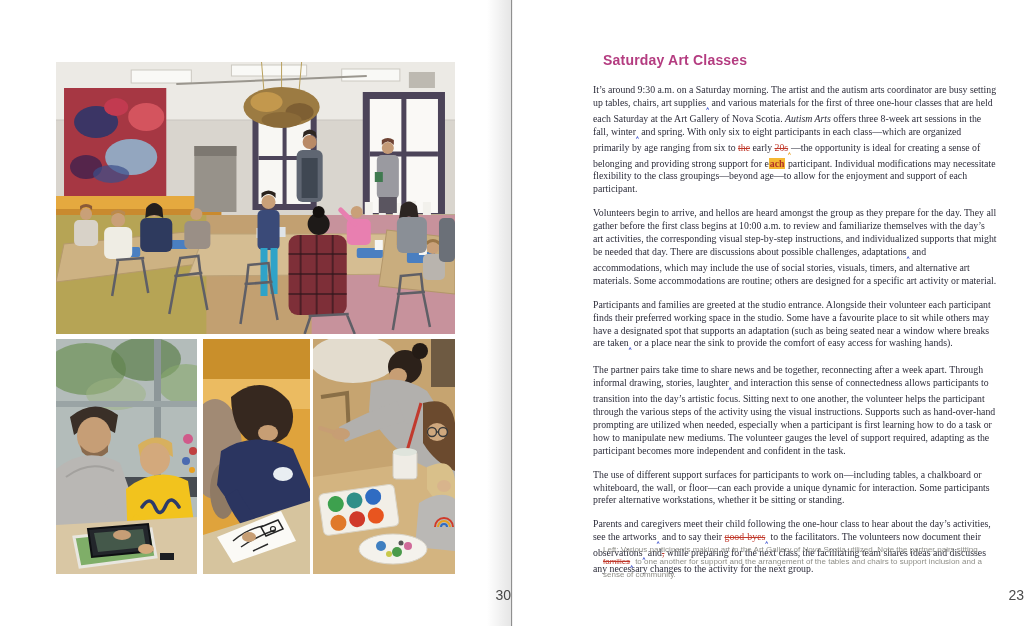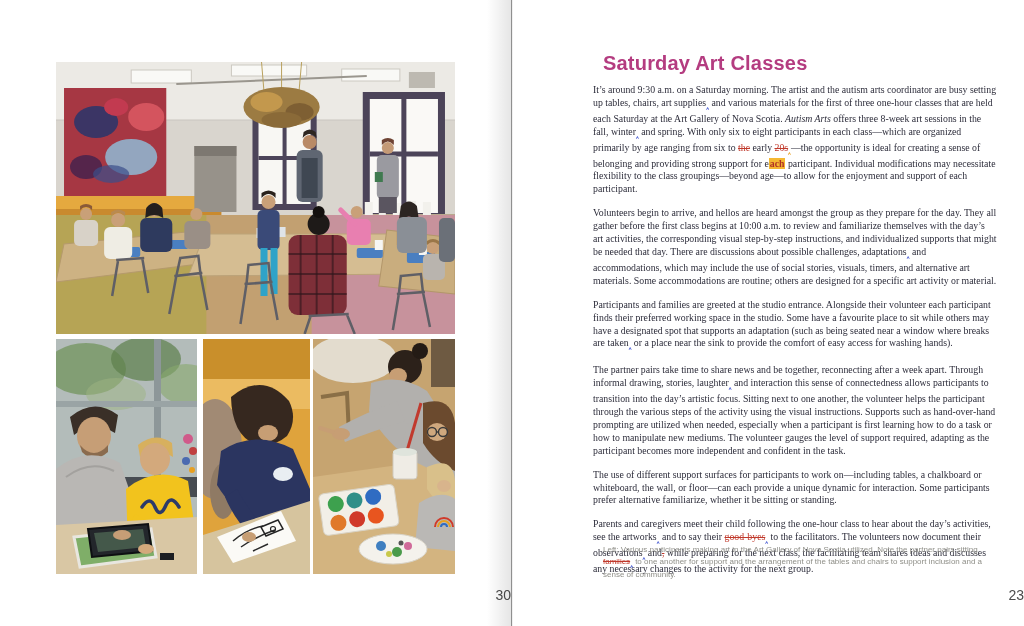--- a/index.html
+++ b/index.html
@@ -15,21 +15,21 @@
     background:linear-gradient(to right,rgba(0,0,0,0.06),rgba(0,0,0,0));}
   figure{margin:0;padding:0;position:absolute;overflow:hidden;}
   figure svg{display:block;width:100%;height:100%;}
   .photo-top{left:56px;top:62px;width:399px;height:272px;}
   .photo-bl{left:56px;top:339px;width:141px;height:235px;}
   .photo-bm{left:203px;top:339px;width:107px;height:235px;}
   .photo-br{left:313px;top:339px;width:142px;height:235px;}
   .page-number{position:absolute;top:587px;left:0;width:100%;text-align:right;
     font-family:"Liberation Sans",sans-serif;font-size:14px;color:#4c4c4c;}
   .article-title{position:absolute;left:90px;top:52px;width:405px;margin:0;
-    font-family:"Liberation Sans",sans-serif;font-weight:bold;font-size:20px;
+    font-family:"Liberation Sans",sans-serif;font-weight:bold;font-size:14px;
     color:#b43c80;letter-spacing:0.2px;}
   .article-body{position:absolute;left:80px;top:84px;width:404px;}
   .article-body p{margin:0 0 11px 0;font-size:9.8px;line-height:12.9px;color:#2c2c3a;
     text-align:left;}
   .photo-caption{position:absolute;left:90px;top:544px;width:396px;
     font-family:"Liberation Sans",sans-serif;font-size:8px;line-height:11.5px;color:#8f8f88;}
   .seg-italic{font-style:italic;}
   .seg-strike{color:#c0392b;text-decoration:line-through;text-decoration-color:#c0392b;}
   .seg-caret{color:#3a4fd0;font-weight:bold;font-size:7px;vertical-align:-2px;}
   .seg-caret-amber{color:#e8a020;font-weight:bold;font-size:7px;vertical-align:-2px;}
@@ -296,21 +296,21 @@
   <div class="spine-shadow-r"></div>
 
   <section class="page page-right">
     <h1 class="article-title">Saturday Art Classes</h1>
 
     <div class="article-body">
       <p><span>It’s around 9:30 a.m. on a Saturday morning. The artist and the autism arts coordinator are busy setting up tables, chairs, art supplies</span><span class="seg-caret">‸</span><span> and various materials for the first of three one-hour classes that are held each Saturday at the Art Gallery of Nova Scotia. </span><span class="seg-italic">Autism Arts</span><span> offers three 8-week art sessions in the fall, winter</span><span class="seg-caret">‸</span><span> and spring. With only six to eight participants in each class—which are organized primarily by age ranging from six to </span><span class="seg-strike">the</span><span> early </span><span class="seg-strike">20s</span><span class="seg-caret-amber">‸</span><span>—the opportunity is ideal for creating a sense of belonging and providing strong support for e</span><span class="seg-highlight">ach</span><span> participant. Individual modifications may necessitate flexibility to the class groupings—beyond age—to allow for the enjoyment and support of each participant.</span></p>
       <p><span>Volunteers begin to arrive, and hellos are heard amongst the group as they prepare for the day. They all gather before the first class begins at 10:00 a.m. to review and familiarize themselves with the day’s art activities, the corresponding visual step-by-step instructions, and individualized supports that might be needed that day. There are discussions about possible challenges, adaptations</span><span class="seg-caret">‸</span><span> and accommodations, which may include the use of social stories, visuals, timers, and alternative art materials. Some accommodations are routine; others are designed for a specific art activity or material.</span></p>
       <p><span>Participants and families are greeted at the studio entrance. Alongside their volunteer each participant finds their preferred working space in the studio. Some have a favourite place to sit while others may have a designated spot that supports an adaptation (such as being seated near a window where breaks are taken</span><span class="seg-caret">‸</span><span> or a place near the sink to provide the comfort of easy access for washing hands).</span></p>
       <p><span>The partner pairs take time to share news and be together, reconnecting after a week apart. Through informal drawing, stories, laughter</span><span class="seg-caret">‸</span><span> and interaction this sense of connectedness allows participants to transition into the day’s artistic focus. Sitting next to one another, the volunteer helps the participant through the various steps of the activity using the visual instructions. Supports such as hand-over-hand prompting are utilized when needed, especially when a participant is first learning how to do a task or how to manipulate new mediums. The volunteer gauges the level of support required, adapting as the participant becomes more independent and confident in the task.</span></p>
-      <p><span>The use of different support surfaces for participants to work on—including tables, a chalkboard or whiteboard, the wall, or floor—can each provide a unique dynamic for interaction. Some participants prefer alternative familiarize, whether it be sitting or standing.</span></p>
+      <p><span>The use of different support surfaces for participants to work on—including tables, a chalkboard or whiteboard, the wall, or floor—can each provide a unique dynamic for interaction. Some participants prefer alternative workstations, whether it be sitting or standing.</span></p>
       <p><span>Parents and caregivers meet their child following the one-hour class to hear about the day’s activities, see the artworks</span><span class="seg-caret">‸</span><span> and to say their </span><span class="seg-strike">good-byes</span><span class="seg-caret">‸</span><span> to the facilitators. The volunteers now document their observations</span><span class="seg-caret">‸</span><span> and</span><span class="seg-strike">,</span><span> while preparing for the next class, the facilitating team shares ideas and discusses any necessary changes to the activity for the next group.</span></p>
     </div>
 
     <div class="photo-caption"><span>Left: Various participants making art in the Art Gallery of Nova Scotia utilized. Note the partner pairs sitting </span><span class="seg-strike">families</span><span class="seg-caret">‸</span><span> to one another for support and the arrangement of the tables and chairs to support inclusion and a sense of community.</span></div>
 
     <div class="page-number">23</div>
   </section>
 </div>
 
 </body></html>

